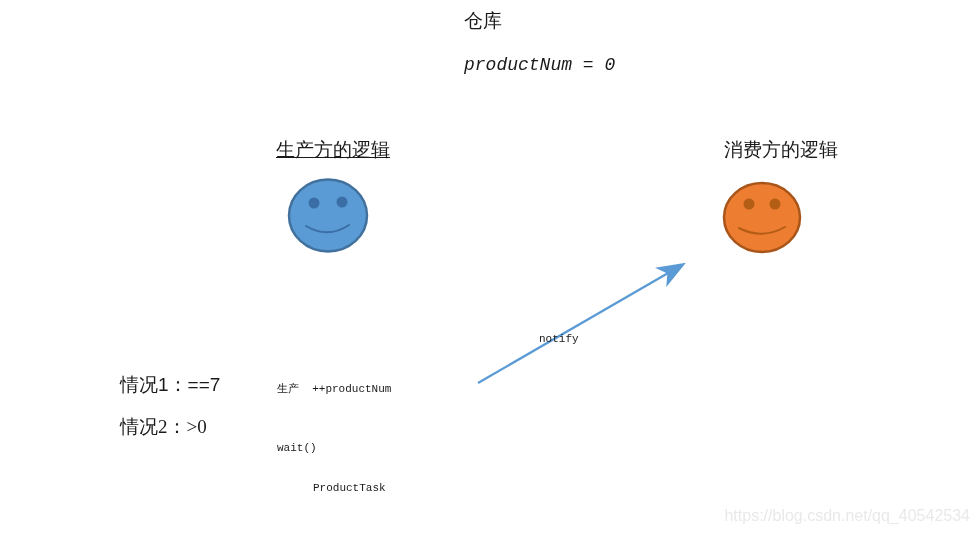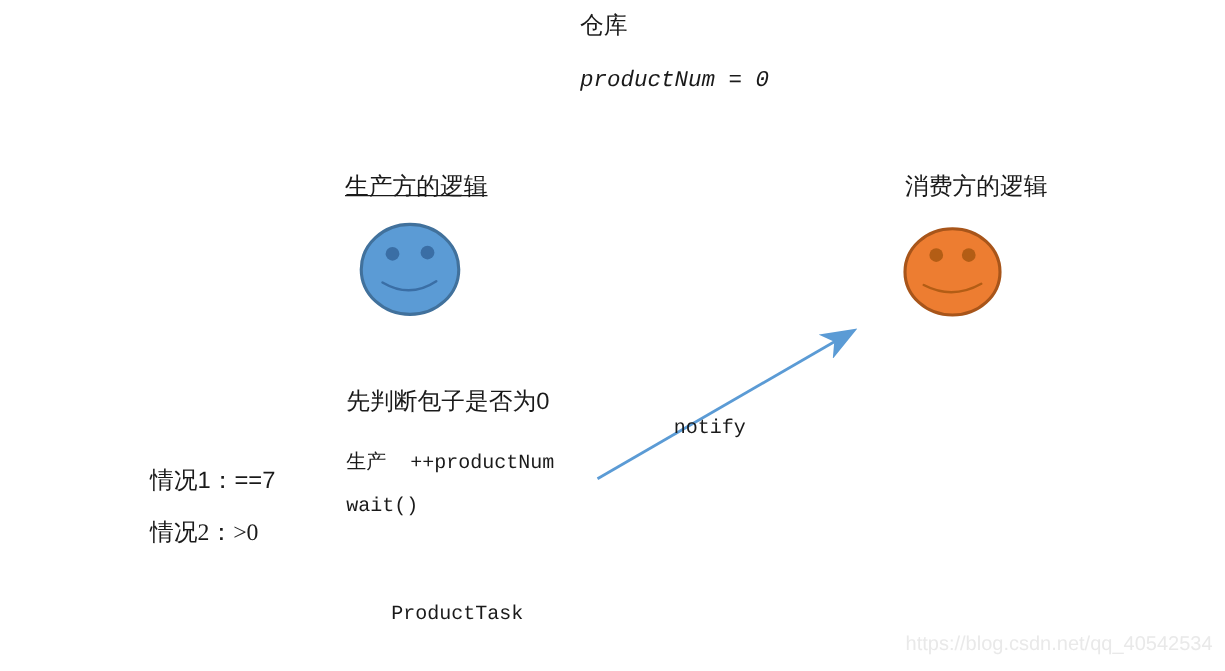--- a/index.html
+++ b/index.html
@@ -24,21 +24,21 @@
   .cjk {
     font-size: 19px;
     font-family: "Liberation Sans", sans-serif;
   }
   .mono {
     font-size: 18px;
     font-family: "Liberation Mono", "DejaVu Sans Mono", monospace;
     font-style: italic;
   }
   .mono-lg {
-    font-size: 16px;
+    font-size: 11px;
     font-family: "Liberation Mono", "DejaVu Sans Mono", monospace;
   }
   .face {
     position: absolute;
   }
   .arrow-layer {
     position: absolute;
     left: 0;
     top: 0;
     width: 980px;
@@ -82,25 +82,24 @@
   <svg class="arrow-layer">
     <defs>
       <marker id="arrowhead" markerWidth="13" markerHeight="10" refX="11" refY="5" orient="auto">
         <path d="M0,0 L13,5 L0,10 L3.5,5 Z" fill="#5b9bd5"></path>
       </marker>
     </defs>
     <line x1="478" y1="383" x2="682" y2="265" stroke-width="2.25" marker-end="url(#arrowhead)" stroke="#5b9bd5"></line>
   </svg>
   <div class="label mono-lg" style="left:539px; top:333px;">notify</div>
 
-  <div class="label cjk" style="left:277px; top:311px;">先判断包子是否为0</div>
 
   <div class="label cjk" style="left:120px; top:374px;">情况1：==7</div>
-  <div class="label mono-lg" style="left:277px; top:361px;">生产  ++productNum</div>
+  <div class="label mono-lg" style="left:277px; top:383px;">生产  ++productNum</div>
 
   <div class="label cjk" style="left:120px; top:416px;font-family:Liberation Serif, serif;">情况2：&gt;0</div>
-  <div class="label mono-lg" style="left:277px; top:396px;">wait()</div>
+  <div class="label mono-lg" style="left:277px; top:442px;">wait()</div>
 
   <div class="label mono-lg" style="left:277px; top:482px;margin-left:36px;">ProductTask</div>
 
   <div class="watermark">https://blog.csdn.net/qq_40542534</div>
 
 </div>
 
 </body></html>

